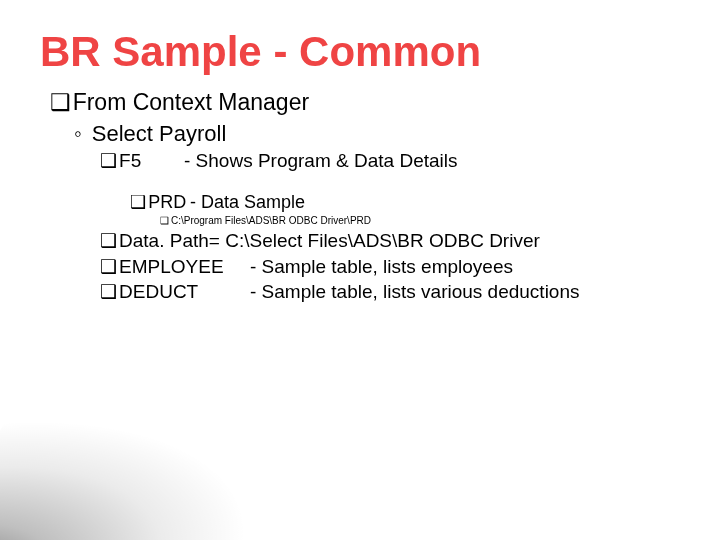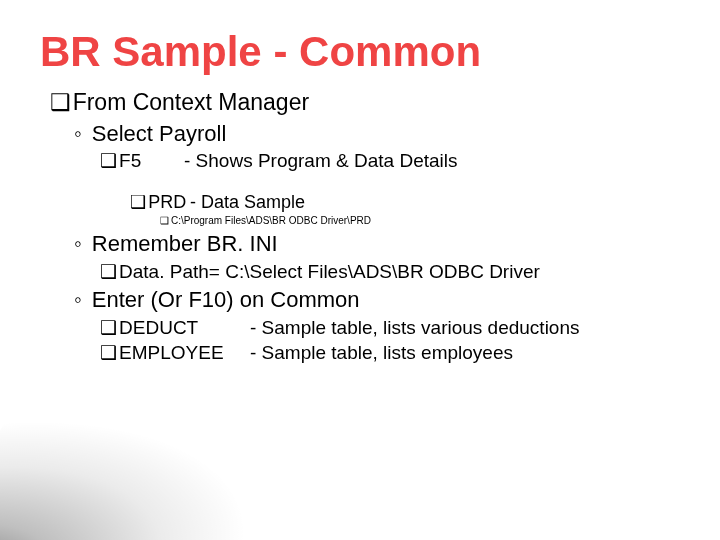--- a/index.html
+++ b/index.html
@@ -122,41 +122,35 @@
     <span class="key w-prd">
       <span class="mk sq">❑</span><span>PRD</span>
     </span>
     <span>- Data Sample</span>
   </div>
 
   <div class="l5">
     <span class="mk sq">❑</span><span>C:\Program Files\ADS\BR ODBC Driver\PRD</span>
   </div>
 
-  <div class="l2">
-    <span class="mk">◦</span><span>Remember BR. INI</span>
-  </div>
 
   <div class="l3">
     <span class="mk sq">❑</span><span>Data. Path= C:\Select Files\ADS\BR ODBC Driver</span>
   </div>
 
-  <div class="l2">
-    <span class="mk">◦</span><span>Enter (Or F10) on Common</span>
+
+  <div class="l3 row">
+    <span class="key w-ded">
+      <span class="mk sq">❑</span><span>EMPLOYEE</span>
+    </span>
+    <span>- Sample table, lists employees</span>
   </div>
 
   <div class="l3 row">
     <span class="key w-ded">
       <span class="mk sq">❑</span><span>DEDUCT</span>
     </span>
     <span>- Sample table, lists various deductions</span>
   </div>
 
-  <div class="l3 row">
-    <span class="key w-ded">
-      <span class="mk sq">❑</span><span>EMPLOYEE</span>
-    </span>
-    <span>- Sample table, lists employees</span>
-  </div>
-
 </div>
 
 <div class="fade"></div>
 
 </body></html>

